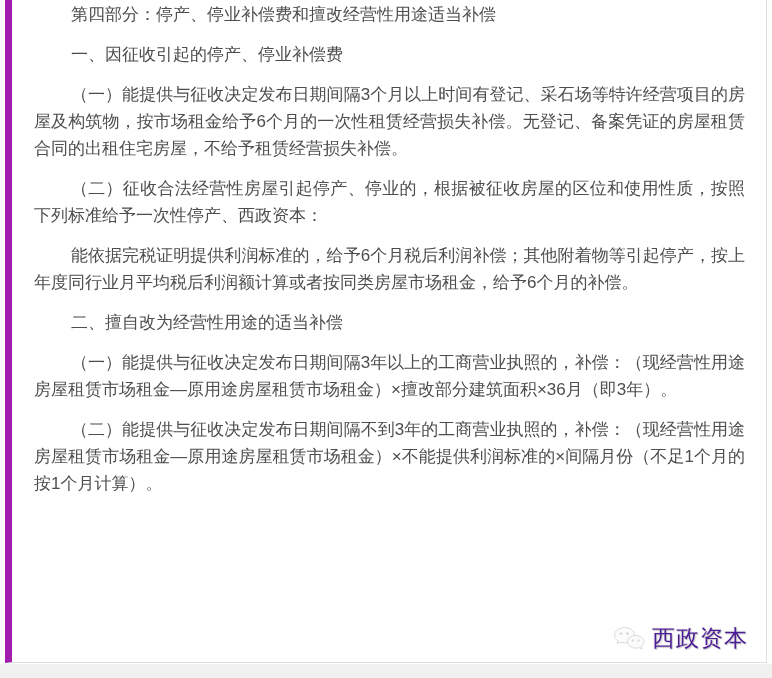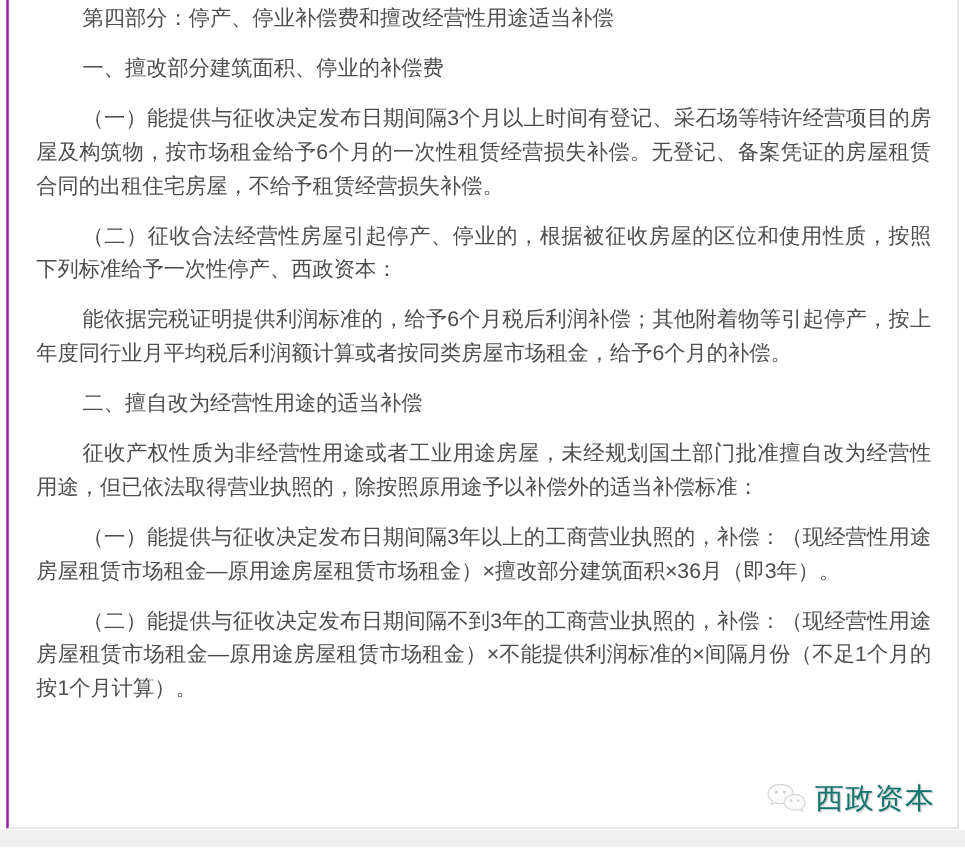--- a/index.html
+++ b/index.html
@@ -15,21 +15,21 @@
     font-family: "Liberation Sans", "DejaVu Sans", sans-serif;
   }
   .article-card {
     position: absolute;
     left: 5px;
     right: 5px;
     top: 0;
     height: 663px;
     box-sizing: border-box;
     background: #ffffff;
-    border-left: 2px solid #a21caf;
+    border-left: 7px solid #a21caf;
     border-right: 1px solid #dcdcdc;
     border-bottom: 1px solid #dcdcdc;
     overflow: hidden;
   }
   .article-content {
     padding: 1px 21px 0 22px;
     color: #4d4d4d;
     font-size: 17px;
     line-height: 27px;
     text-align: justify;
@@ -46,21 +46,21 @@
     right: 18px;
     bottom: 8px;
     display: flex;
     align-items: center;
     gap: 6px;
     user-select: none;
   }
   .watermark-text {
     font-size: 23px;
     letter-spacing: 1px;
-    color: #0f766e;
+    color: #4c1d95;
     text-shadow: 1px 1px 1px #c6c6c6, -1px -1px 1px #f2f2f2, 0 0 1px #d8d8d8;
   }
   .watermark-icon svg {
     display: block;
     opacity: 0.85;
   }
   .footer-strip {
     position: absolute;
     left: 0;
     right: 0;
@@ -68,26 +68,25 @@
     bottom: 0;
     background: #f0f0f0;
   }
 </style>
 </head>
 <body>
 
 <div class="article-card">
   <div class="article-content">
     <p>第四部分：停产、停业补偿费和擅改经营性用途适当补偿</p>
-    <p>一、擅改部分建筑面积、停业的补偿费</p>
+    <p>一、因征收引起的停产、停业补偿费</p>
     <p>（一）能提供与征收决定发布日期间隔3个月以上时间有登记、采石场等特许经营项目的房屋及构筑物，按市场租金给予6个月的一次性租赁经营损失补偿。无登记、备案凭证的房屋租赁合同的出租住宅房屋，不给予租赁经营损失补偿。</p>
     <p>（二）征收合法经营性房屋引起停产、停业的，根据被征收房屋的区位和使用性质，按照下列标准给予一次性停产、西政资本：</p>
     <p>能依据完税证明提供利润标准的，给予6个月税后利润补偿；其他附着物等引起停产，按上年度同行业月平均税后利润额计算或者按同类房屋市场租金，给予6个月的补偿。</p>
     <p>二、擅自改为经营性用途的适当补偿</p>
-    <p>征收产权性质为非经营性用途或者工业用途房屋，未经规划国土部门批准擅自改为经营性用途，但已依法取得营业执照的，除按照原用途予以补偿外的适当补偿标准：</p>
     <p>（一）能提供与征收决定发布日期间隔3年以上的工商营业执照的，补偿：（现经营性用途房屋租赁市场租金—原用途房屋租赁市场租金）×擅改部分建筑面积×36月（即3年）。</p>
     <p>（二）能提供与征收决定发布日期间隔不到3年的工商营业执照的，补偿：（现经营性用途房屋租赁市场租金—原用途房屋租赁市场租金）×不能提供利润标准的×间隔月份（不足1个月的按1个月计算）。</p>
   </div>
 
   <div class="watermark">
     <span class="watermark-icon">
       <svg width="34" height="28" viewBox="0 0 34 28">
         <g fill="#fbfbfb" stroke="#d2d2d2" stroke-width="1">
           <path d="M12.5 2.5 C6.7 2.5 2.5 6 2.5 10.2 C2.5 12.6 3.9 14.6 6 16 L5.2 18.6 L8.2 17.1 C9.5 17.5 11 17.8 12.5 17.8 C18.3 17.8 22.5 14.4 22.5 10.2 C22.5 6 18.3 2.5 12.5 2.5 Z"></path>
           <path d="M23.8 10.5 C19.2 10.5 15.5 13.3 15.5 16.8 C15.5 20.3 19.2 23.1 23.8 23.1 C25 23.1 26.2 22.9 27.2 22.6 L30 24 L29.2 21.7 C30.9 20.5 32 18.8 32 16.8 C32 13.3 28.4 10.5 23.8 10.5 Z"></path>

